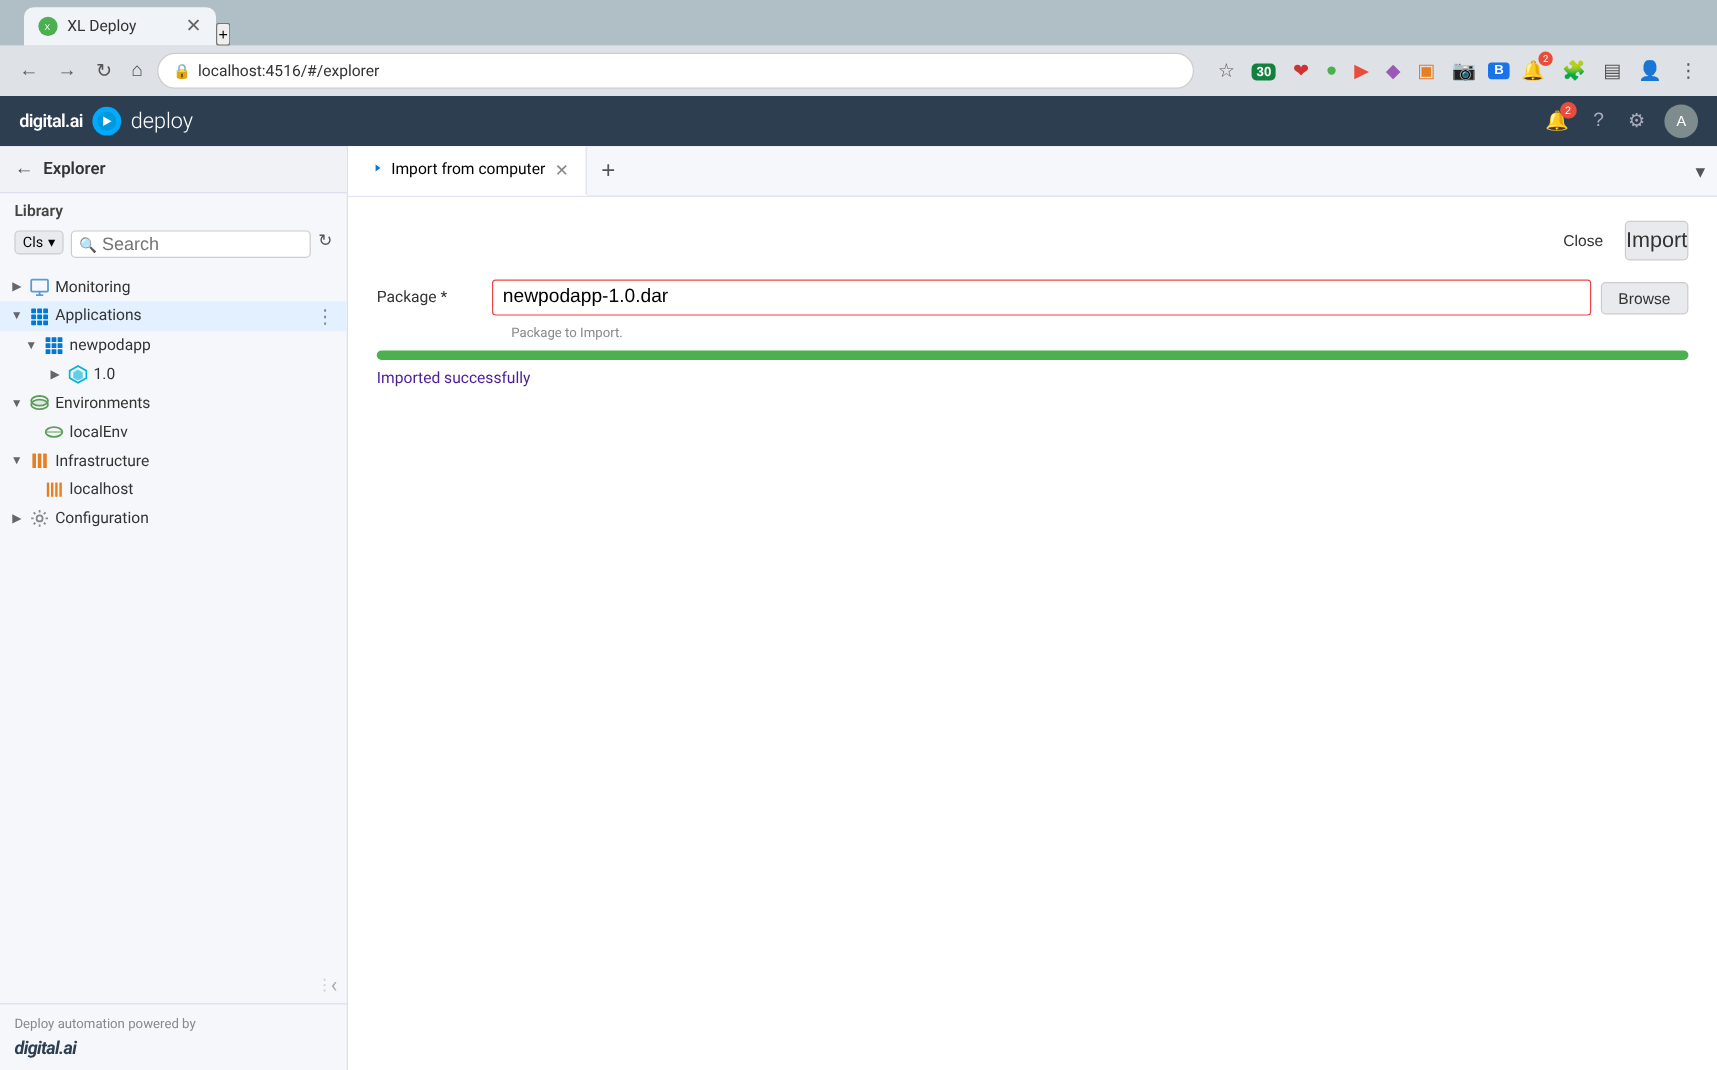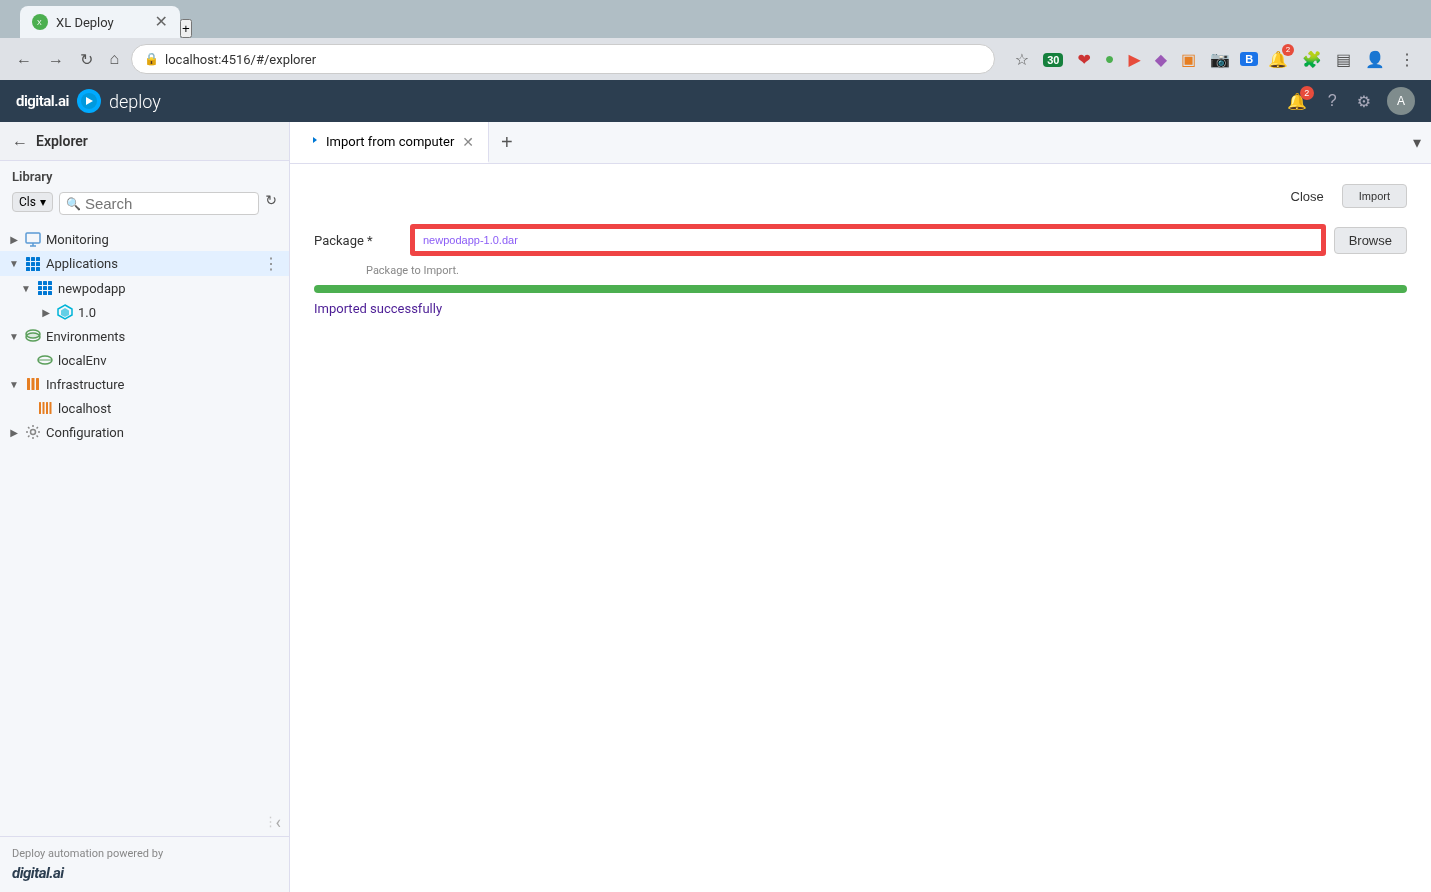--- a/index.html
+++ b/index.html
@@ -74,28 +74,28 @@
     .tab-close-btn { background: none; border: none; cursor: pointer; color: #888; font-size: 14px; line-height: 1; }
     .tab-add-btn { background: none; border: none; cursor: pointer; color: #555; font-size: 20px; padding: 0 12px; }
     .tab-overflow { margin-left: auto; background: none; border: none; cursor: pointer; color: #555; font-size: 16px; padding: 0 10px; }
 
     
     .content-panel { padding: 20px 24px; flex: 1; }
 
     
     .form-actions-top { display: flex; justify-content: flex-end; margin-bottom: 16px; gap: 8px; }
     .btn-close { background: none; border: none; cursor: pointer; color: #333; font-size: 13px; padding: 4px 10px; }
-    .btn-import { background: #e8eaed; border: 1px solid #ccc; border-radius: 4px; cursor: pointer; font-size: 11px; padding: 5px 16px; color: #333; }
+    .btn-import { background: #e8eaed; border: 1px solid #ccc; border-radius: 4px; cursor: pointer; font-size: 18px; padding: 5px 0; color: #333; }
 
     .form-row { display: flex; align-items: center; margin-bottom: 8px; gap: 16px; }
     .form-label { font-size: 13px; color: #333; min-width: 80px; }
     .form-input-wrap { flex: 1; display: flex; align-items: center; gap: 8px; }
-    .form-input { flex: 1; border: 5px solid #ef4444; border-radius: 3px; padding: 5px 8px; font-size: 11px; color: #8b5cf6; outline: none; }
+    .form-input { flex: 1; border: 1px solid #ef4444; border-radius: 3px; padding: 5px 8px; font-size: 16px; color: #000000; outline: none; }
     .btn-browse { background: #e8eaed; border: 1px solid #ccc; border-radius: 4px; cursor: pointer; font-size: 13px; padding: 5px 14px; color: #333; }
-    .form-hint { font-size: 11px; color: #888; margin-left: 52px; margin-bottom: 8px; }
+    .form-hint { font-size: 11px; color: #888; margin-left: 112px; margin-bottom: 8px; }
 
     .progress-bar-wrap { height: 8px; background: #4caf50; border-radius: 4px; margin-bottom: 8px; }
     .success-msg { font-size: 13px; color: #4c1d95; }
 
     
     ::-webkit-scrollbar { width: 6px; }
     ::-webkit-scrollbar-thumb { background: #ccc; border-radius: 3px; }
   </style>
 </head>
 <body>

